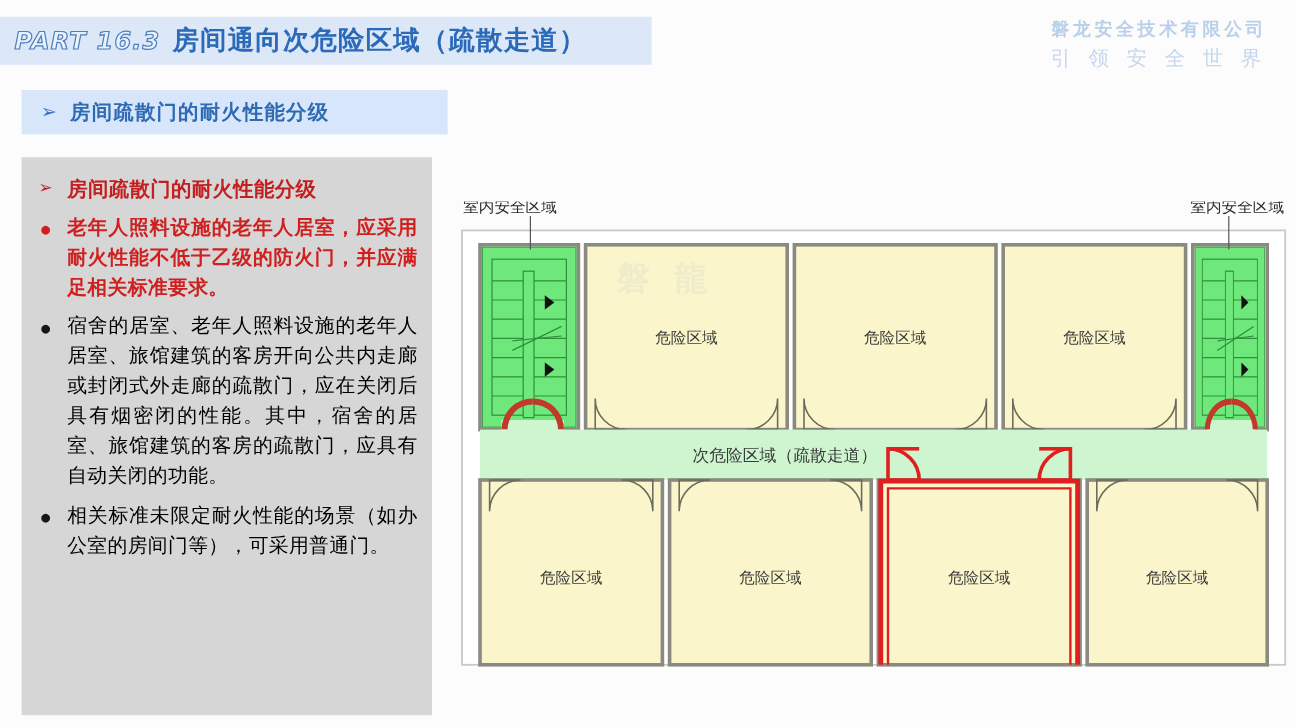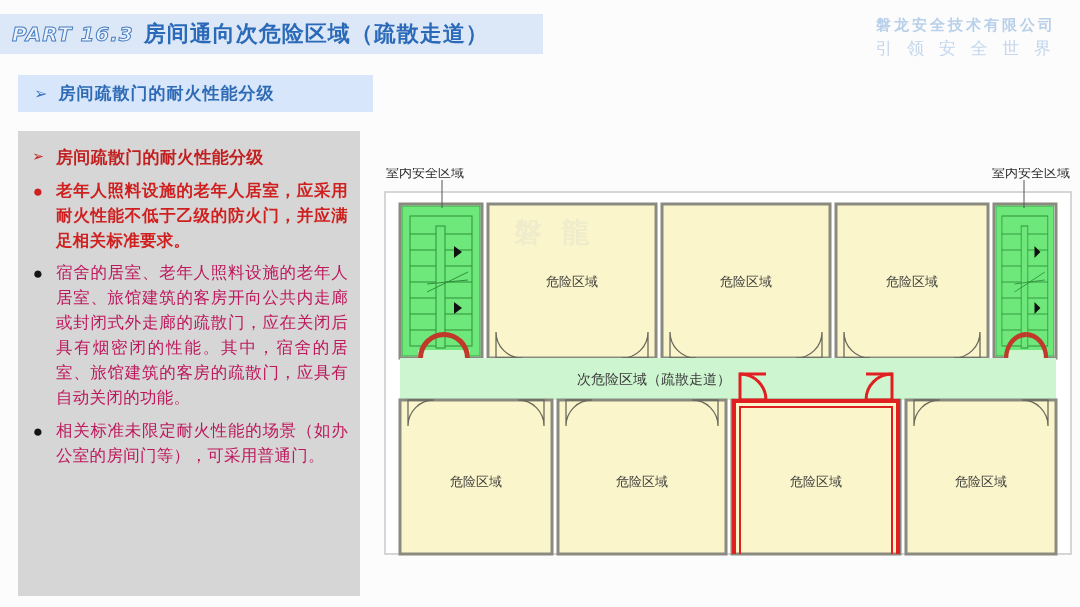--- a/index.html
+++ b/index.html
@@ -111,21 +111,21 @@
   .bullet-mark.dot-red { color: #cf1f1f; font-size: 17px; }
   .bullet-mark.dot-black { color: #151515; font-size: 17px; }
   .bullet-text {
     font-size: 16.5px;
     line-height: 1.52;
     letter-spacing: 0.3px;
     text-align: justify;
   }
   .bullet-text.head { font-weight: bold; color: #c22020; font-size: 17px; }
   .bullet-text.red  { color: #cf1f1f; font-weight: bold; }
-  .bullet-text.black{ color: #be185d; }
+  .bullet-text.black{ color: #000000; }
 
   
   .diagram {
     position: absolute;
     left: 384px; top: 168px;
     width: 688px; height: 400px;
   }
   .diagram svg { display: block; }
 </style>
 </head>

